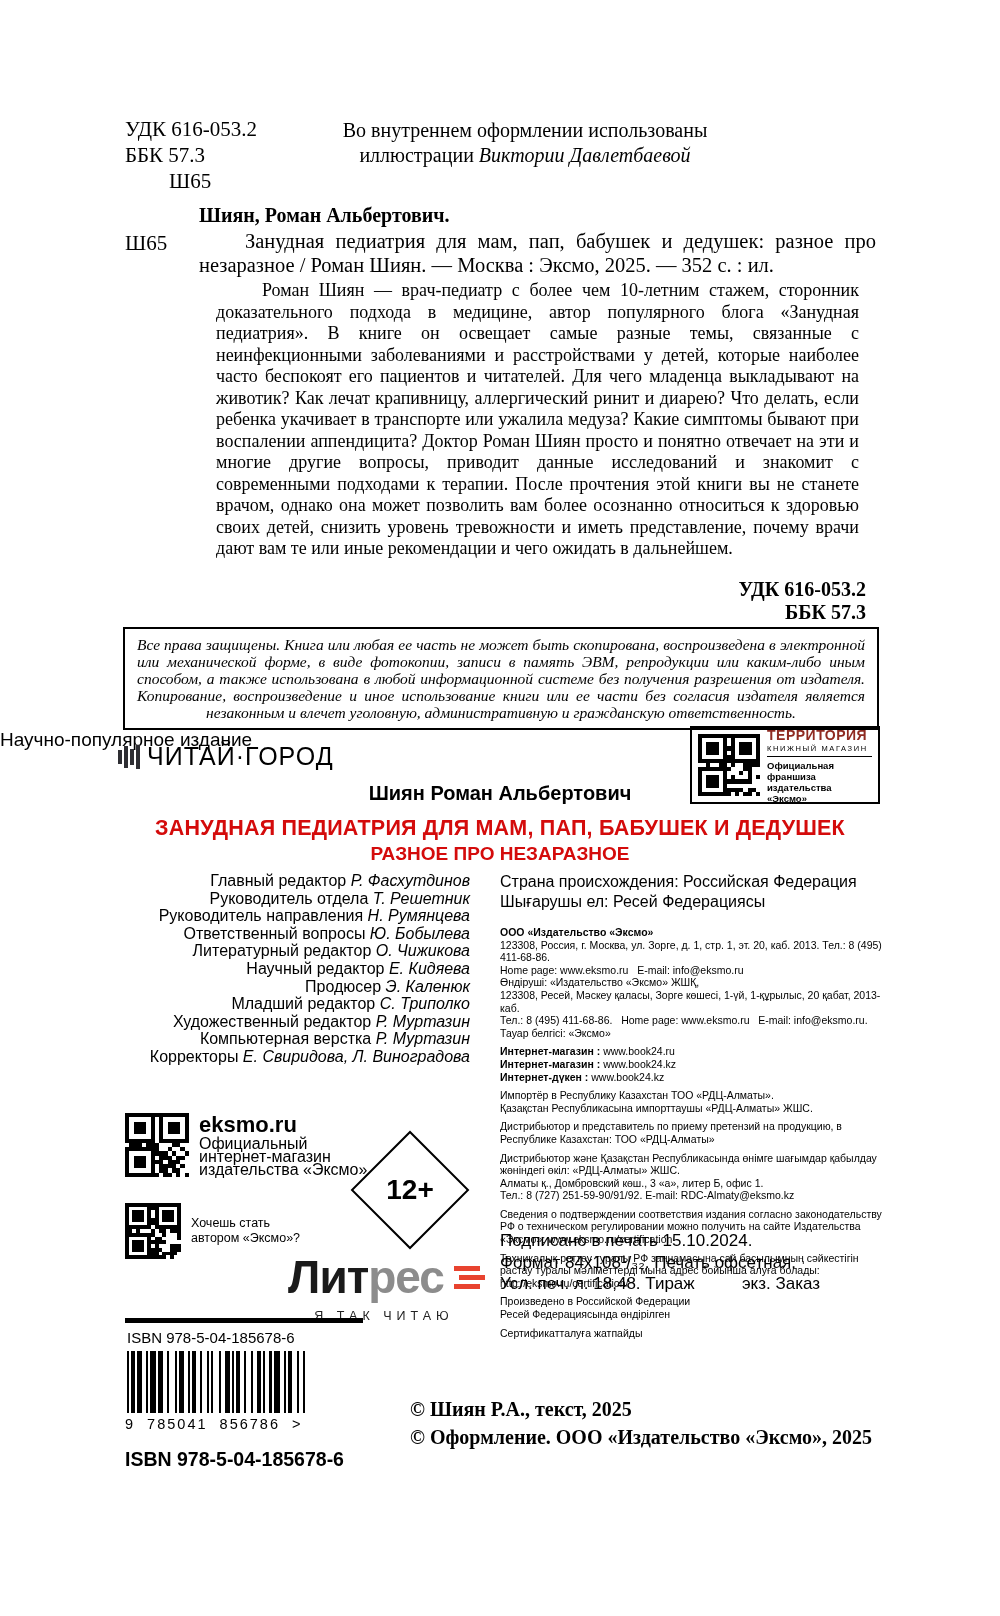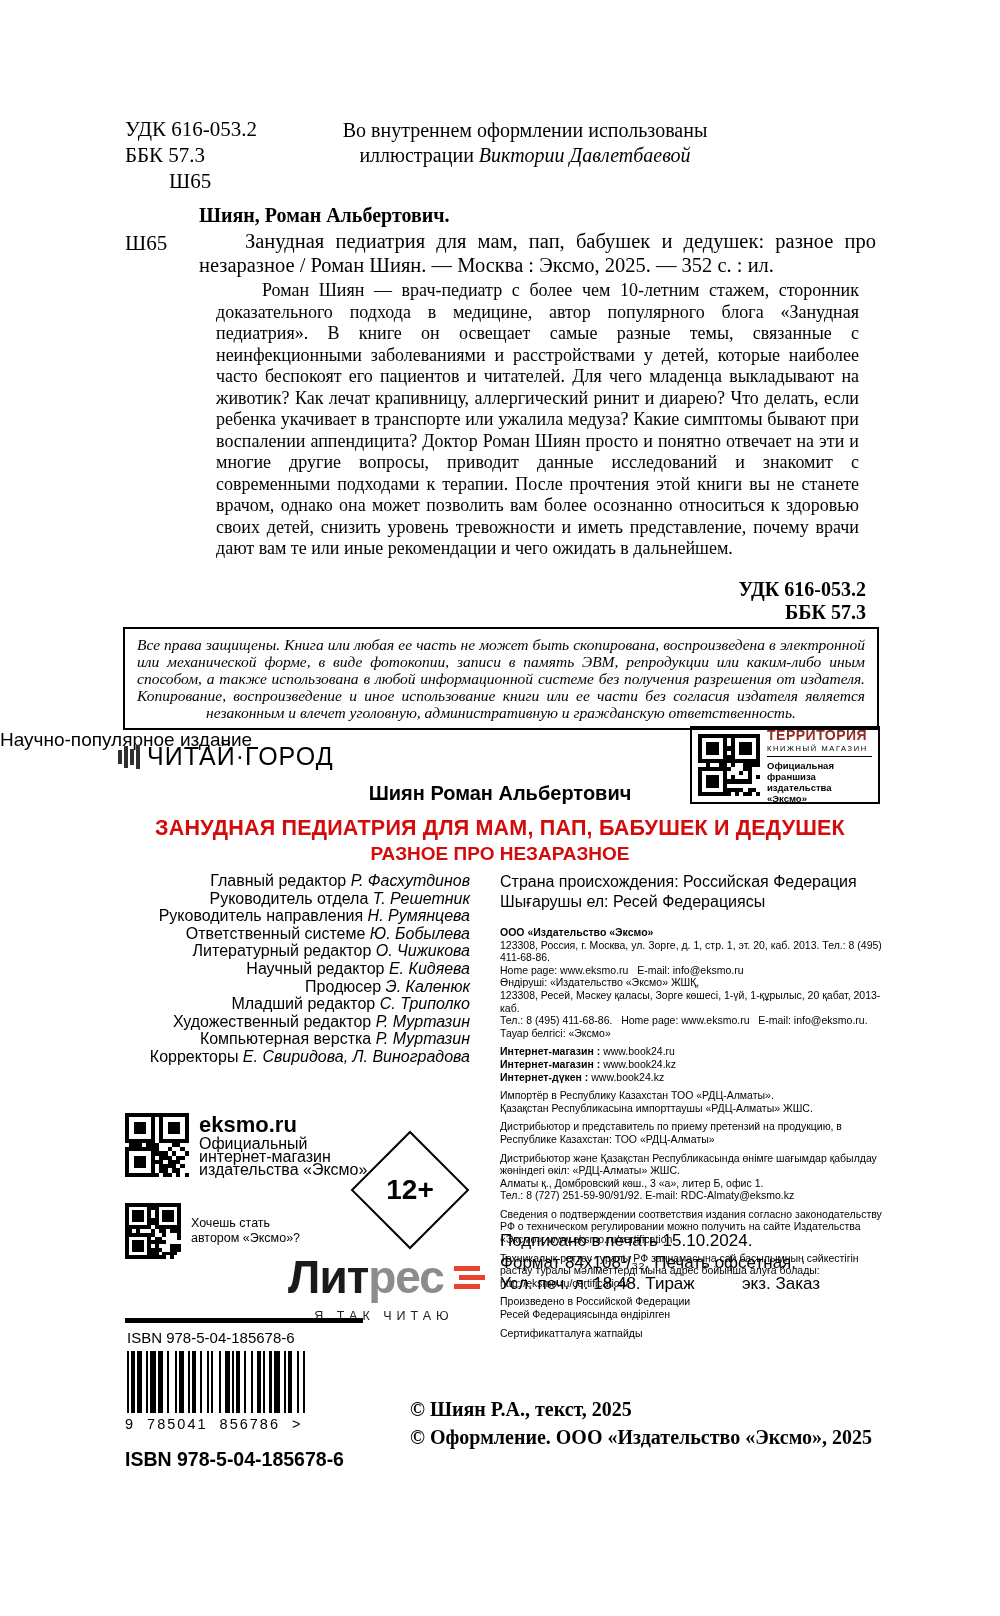--- a/index.html
+++ b/index.html
@@ -394,21 +394,21 @@
 </div>
 
 <div class="abs edition-author sans">Шиян Роман Альбертович</div>
 <div class="abs book-title sans" style="color: rgb(212, 11, 11);">ЗАНУДНАЯ ПЕДИАТРИЯ ДЛЯ МАМ, ПАП, БАБУШЕК И ДЕДУШЕК</div>
 <div class="abs book-subtitle sans" style="color: rgb(212, 11, 11);">РАЗНОЕ ПРО НЕЗАРАЗНОЕ</div>
 
 <div class="abs staff">
     <div class="staff-line"><span>Главный редактор</span> <i>Р. Фасхутдинов</i></div>
     <div class="staff-line"><span>Руководитель отдела</span> <i>Т. Решетник</i></div>
     <div class="staff-line"><span>Руководитель направления</span> <i>Н. Румянцева</i></div>
-    <div class="staff-line"><span>Ответственный системе</span> <i>Ю. Бобылева</i></div>
+    <div class="staff-line"><span>Ответственный вопросы</span> <i>Ю. Бобылева</i></div>
     <div class="staff-line"><span>Литературный редактор</span> <i>О. Чижикова</i></div>
     <div class="staff-line"><span>Научный редактор</span> <i>Е. Кидяева</i></div>
     <div class="staff-line"><span>Продюсер</span> <i>Э. Каленюк</i></div>
     <div class="staff-line"><span>Младший редактор</span> <i>С. Триполко</i></div>
     <div class="staff-line"><span>Художественный редактор</span> <i>Р. Муртазин</i></div>
     <div class="staff-line"><span>Компьютерная верстка</span> <i>Р. Муртазин</i></div>
     <div class="staff-line"><span>Корректоры</span> <i>Е. Свиридова, Л. Виноградова</i></div>
   </div>
 
 <div class="abs origin">

